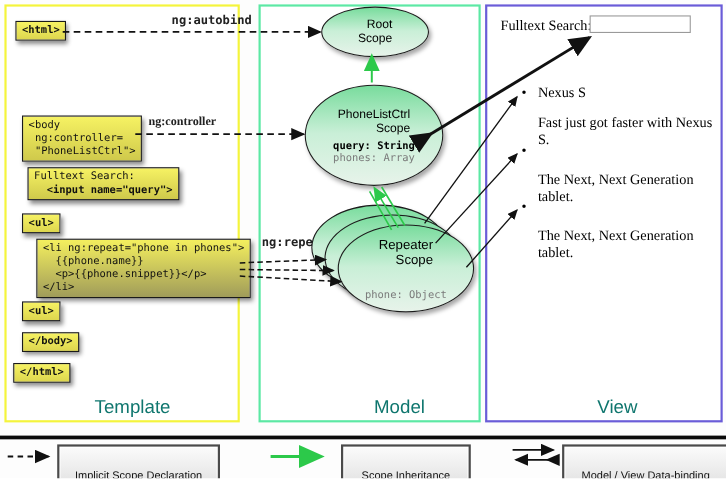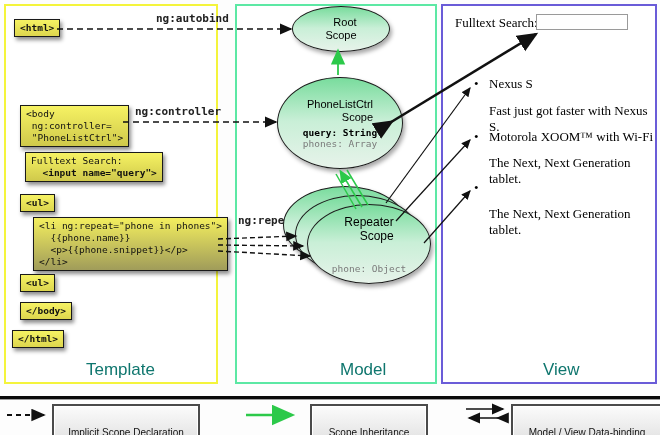--- a/index.html
+++ b/index.html
@@ -69,21 +69,21 @@
     <div>&lt;ul&gt;</div>
   </div>
   <div class="codebox bx-flat" style="left:20px;top:302px;">
     <div>&lt;/body&gt;</div>
   </div>
   <div class="codebox bx-flat" style="left:12px;top:330px;">
     <div>&lt;/html&gt;</div>
   </div>
 
   <div class="arrowlabel" style="left:156px;top:12px;">ng:autobind</div>
-  <div class="arrowlabel" style="left:135px;top:105px;">ng:controller</div>
+  <div class="arrowlabel" style="left:135px;top:105px;font-family:Liberation Serif, serif;">ng:controller</div>
   <div class="arrowlabel" style="left:238px;top:214px;">ng:repeat</div>
 
   <div class="ellipse" style="left:292px;top:6px;width:96px;height:44px;">
     <div class="ttl">
       <div>Root</div>
         <div>Scope</div>
     </div>
   </div>
 
   <div class="ellipse" style="left:277px;top:77px;width:124px;height:90px;">
@@ -106,21 +106,20 @@
   </div>
 
   <div class="serif" style="left:455px;top:15px;">Fulltext Search:</div>
   <input class="viewinput" type="text" style="left: 536px; top: 14px;" value="">
 
   <div class="serif" style="left:474px;top:76px;">•</div>
   <div class="serif" style="left:489px;top:76px;">Nexus S</div>
   <div class="serif" style="left:489px;top:103px;">Fast just got faster with Nexus S.</div>
 
   <div class="serif" style="left:474px;top:129px;">•</div>
-  <div class="serif" style="left:489px;top:129px;">Motorola XOOM™  with Wi-Fi</div>
   <div class="serif" style="left:489px;top:155px;">The Next, Next Generation tablet.</div>
 
   <div class="serif" style="left:474px;top:180px;">•</div>
   <div class="serif" style="left:489px;top:206px;">The Next, Next Generation tablet.</div>
 
   <svg width="660" height="435">
     <defs>
       <marker id="ab" markerWidth="9" markerHeight="8" refX="7" refY="3.5" orient="auto">
         <path d="M0,0 L8,3.5 L0,7 Z" fill="#111"></path>
       </marker>

